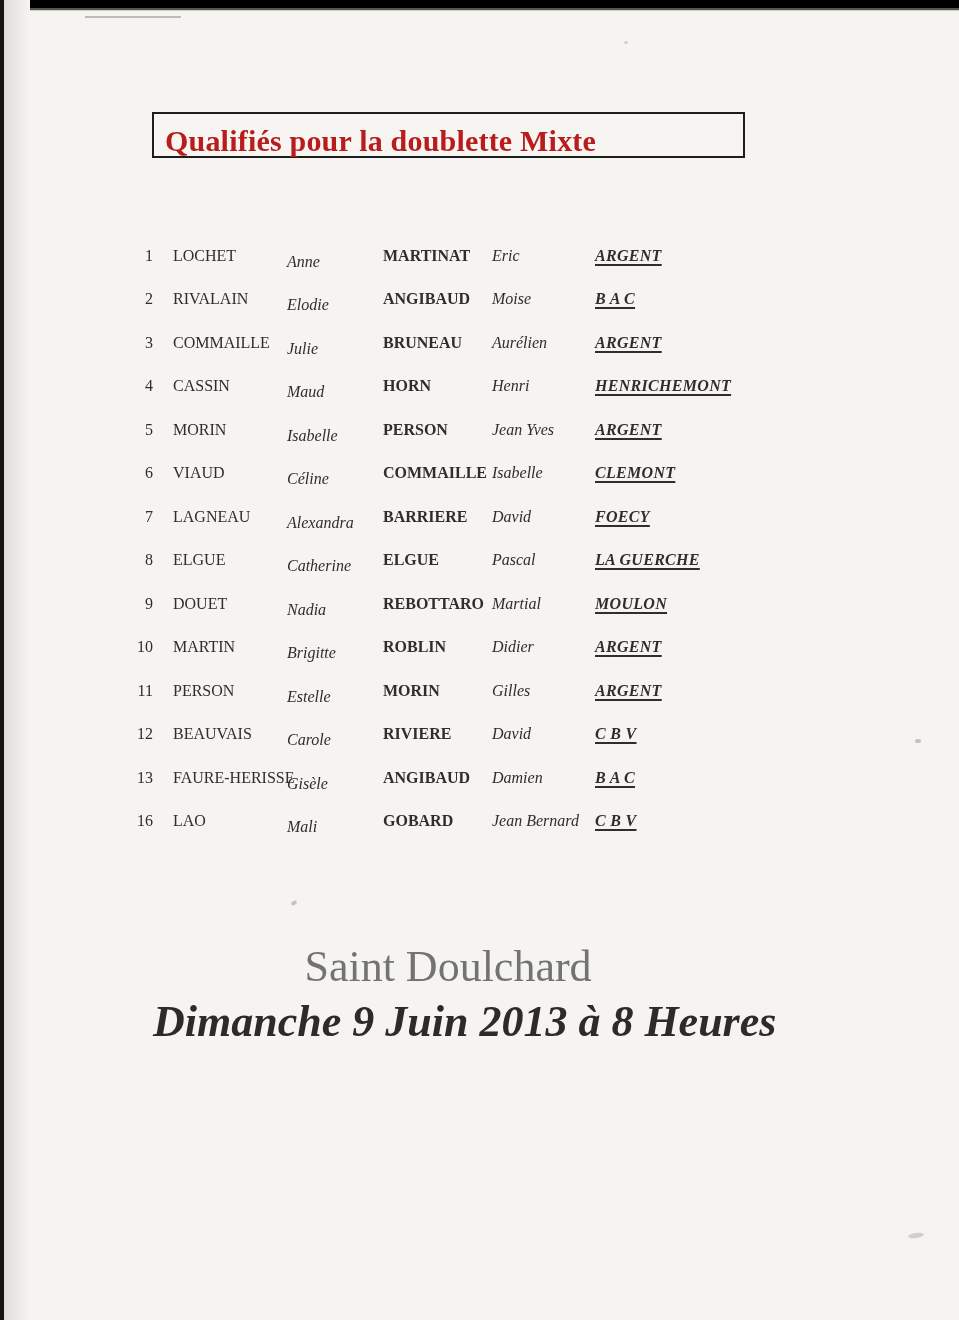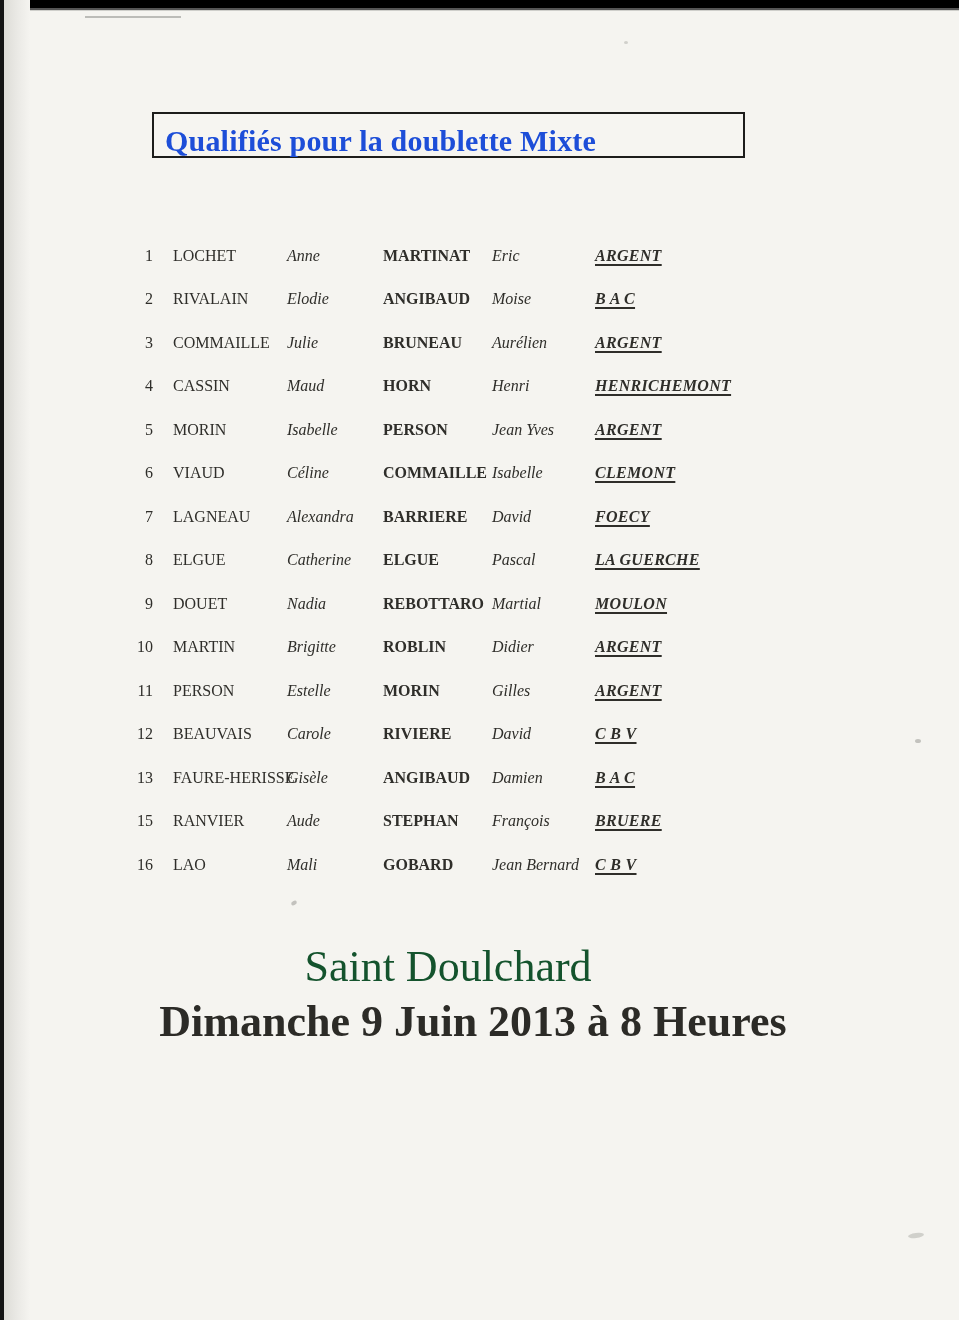--- a/index.html
+++ b/index.html
@@ -43,60 +43,60 @@
   .title-box {
     position: absolute; left: 152px; top: 112px; width: 578px; height: 42px;
     border: 2px solid #1d1d1b;
     background: #f6f5f1;
     display: flex; align-items: center;
     padding-left: 11px;
   }
   .title-box .title-text {
     font-size: 30px;
     font-weight: 700;
-    color: #1d4ed8;
+    color: #b91c1c;
     letter-spacing: 0.2px;
     white-space: nowrap;
     margin-top: 12px;
   }
 
   
   .qual-table {
     position: absolute; left: 133px; top: 234px; width: 640px;
   }
   .row { position: relative; height: 43.5px; }
   .c {
     position: absolute; top: 50%; transform: translateY(-50%);
     font-size: 16px; white-space: nowrap; line-height: 1;
   }
   .c.num    { left: 0;     width: 20px; text-align: right; font-weight: 400; }
   .c.wlast  { left: 40px;  font-weight: 400; }
-  .c.wfirst { left: 154px; font-style: italic; }
+  .c.wfirst { left: 154px; font-style: italic; margin-top: 6px; }
   .c.mlast  { left: 250px; font-weight: 700; }
   .c.mfirst { left: 359px; font-style: italic; text-align: center; }
   .c.club   {
     left: 462px; font-weight: 700; font-style: italic;
     text-decoration: underline;
     text-decoration-thickness: 2px;
     text-underline-offset: 3px;
     letter-spacing: 0.3px;
   }
 
   
   .footer-location {
     position: absolute; left: 153px; top: 941px; width: 590px;
     text-align: center;
-    font-size: 44px; font-weight: 400; color: #14532d;
+    font-size: 44px; font-weight: 400; color: #737373;
     white-space: nowrap;
   }
   .footer-date {
     position: absolute; left: 153px; top: 996px; width: 640px;
-    text-align: center;
     font-size: 44px; font-weight: 700; color: #2c2b27;
     white-space: nowrap;
+    font-style: italic;
   }
 </style>
 </head>
 <body>
 
 <div class="scan">
 
   <div class="edge-top"></div>
   <div class="edge-left"></div>
   <div class="page-shadow-left"></div>
@@ -222,28 +222,20 @@
   <div class="row">
     <span class="c num">13</span>
     <span class="c wlast">FAURE-HERISSE</span>
     <span class="c wfirst">Gisèle</span>
     <span class="c mlast">ANGIBAUD</span>
     <span class="c mfirst">Damien</span>
     <span class="c club">B A C</span>
   </div>
 
 
-  <div class="row">
-    <span class="c num">15</span>
-    <span class="c wlast">RANVIER</span>
-    <span class="c wfirst">Aude</span>
-    <span class="c mlast">STEPHAN</span>
-    <span class="c mfirst">François</span>
-    <span class="c club">BRUERE</span>
-  </div>
 
   <div class="row">
     <span class="c num">16</span>
     <span class="c wlast">LAO</span>
     <span class="c wfirst">Mali</span>
     <span class="c mlast">GOBARD</span>
     <span class="c mfirst">Jean Bernard</span>
     <span class="c club">C B V</span>
   </div>
 </div>

